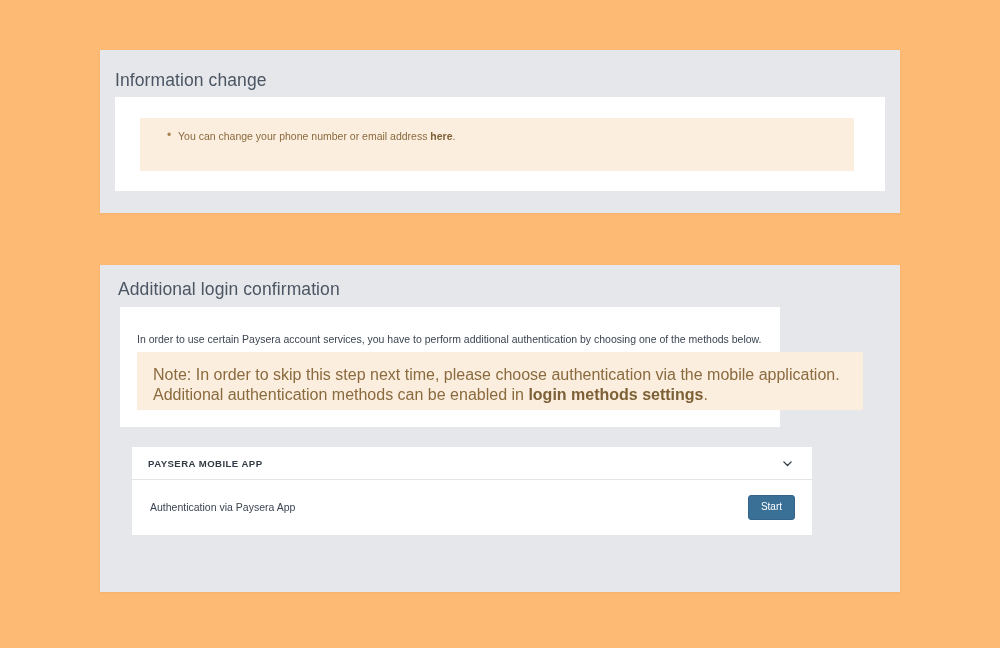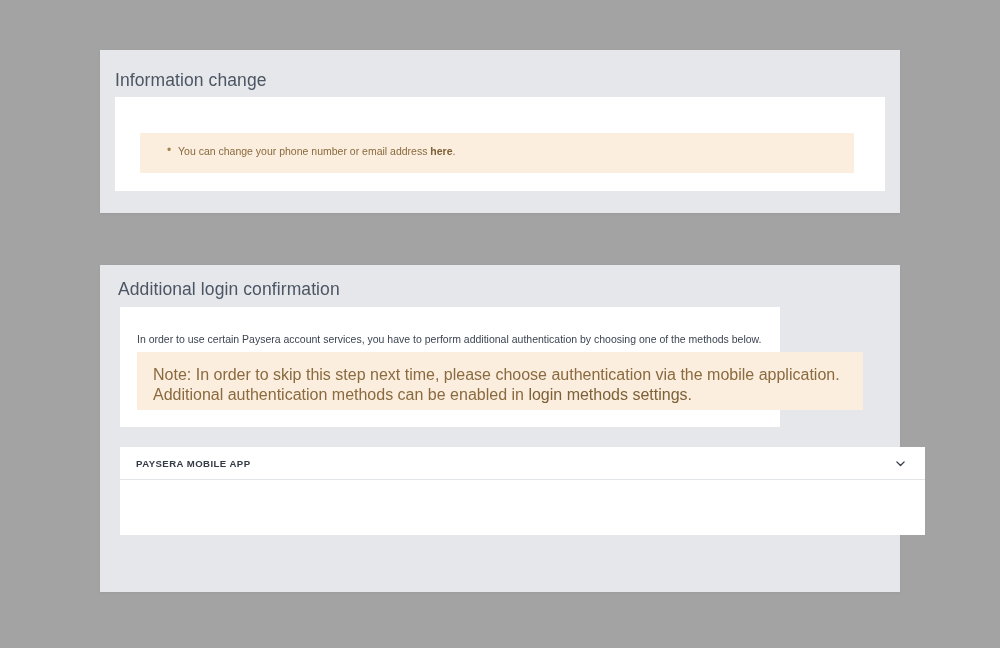--- a/index.html
+++ b/index.html
@@ -9,21 +9,21 @@
     height: 648px;
     background: #ffffff;
     font-family: "Liberation Sans", sans-serif;
     -webkit-font-smoothing: antialiased;
   }
 
   .page {
     position: relative;
     width: 1000px;
     height: 648px;
-    background: #a3a3a3;
+    background: #fdba74;
     overflow: hidden;
   }
 
   
   .card {
     position: absolute;
     background: #e5e7ea;
     box-shadow: 0 1px 3px rgba(0,0,0,0.05);
   }
 
@@ -57,23 +57,23 @@
   }
 
   .alert-beige {
     background: #fbeede;
     color: #8a6a3e;
   }
 
   #alert-info-change {
     position: absolute;
     left: 25px;
-    top: 36px;
+    top: 21px;
     width: 714px;
-    height: 40px;
+    height: 53px;
   }
 
   .bullet-list {
     list-style: none;
     padding: 11px 0 0 38px;
     margin: 0;
   }
   .bullet-list li {
     position: relative;
     font-size: 10.5px;
@@ -123,28 +123,28 @@
     width: 726px;
     height: 58px;
     padding: 13px 0 0 16px;
   }
   .note-line {
     font-size: 16px;
     line-height: 20px;
     color: #8a6a3e;
     white-space: nowrap;
   }
-  .note-line b { font-weight: 400; color: #7d6036; }
+  .note-line b { font-weight: 700; color: #7d6036; }
 
   
   .acc-block {
     position: absolute;
     background: #ffffff;
-    left: 20px;
-    width: 805px;
+    left: 32px;
+    width: 680px;
   }
   #acc-mobile { top: 182px; height: 88px; }
   #acc-sms    { top: 276px; height: 33px; }
 
   .acc-header {
     position: relative;
     height: 33px;
     display: flex;
     align-items: center;
     justify-content: space-between;
@@ -238,19 +238,23 @@
 
       <div class="acc-header">
         <span class="acc-header-label">PAYSERA MOBILE APP</span>
         <span class="chev">
           <svg viewBox="0 0 16 16" fill="none" stroke="currentColor" stroke-width="1.6" stroke-linecap="round" stroke-linejoin="round">
             <path d="M3.5 6 L8 10.5 L12.5 6"></path>
           </svg>
         </span>
       </div>
 
+      <div class="acc-body">
+        <span class="acc-body-label">Authentication via Paysera App</span>
+        <button class="btn-start">Start</button>
+      </div>
 
     </div>
 
 
   </section>
 
 </div>
 
 </body></html>

